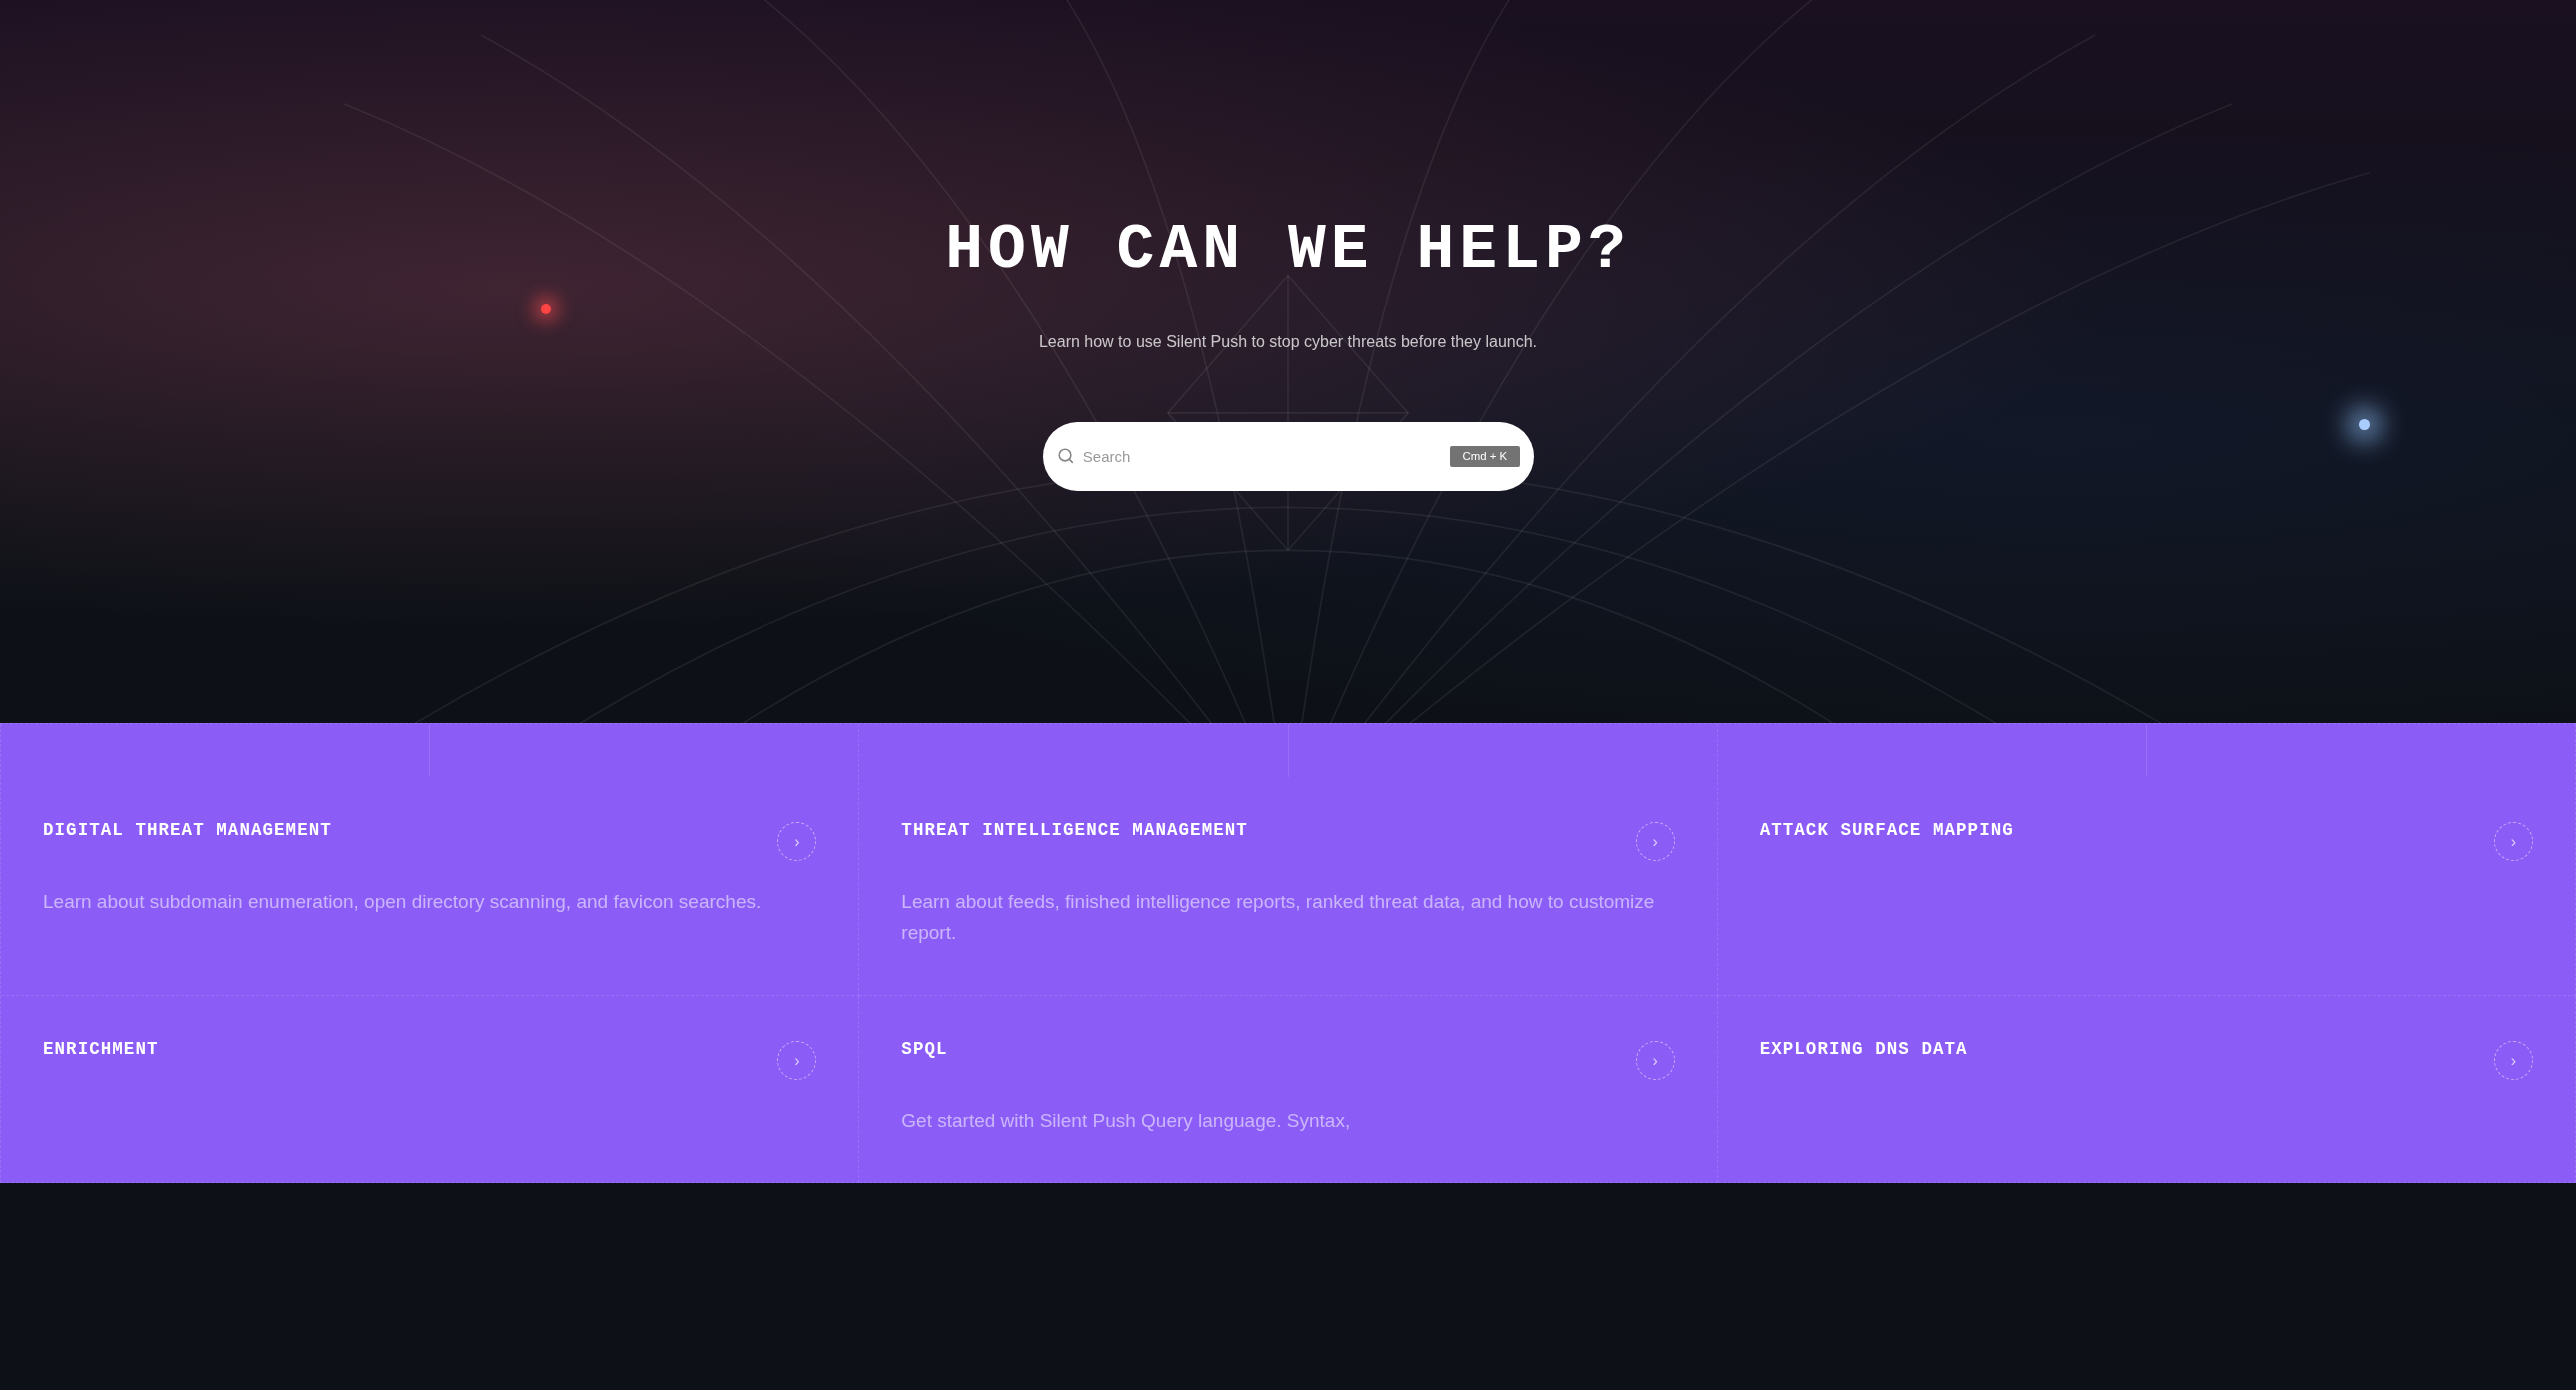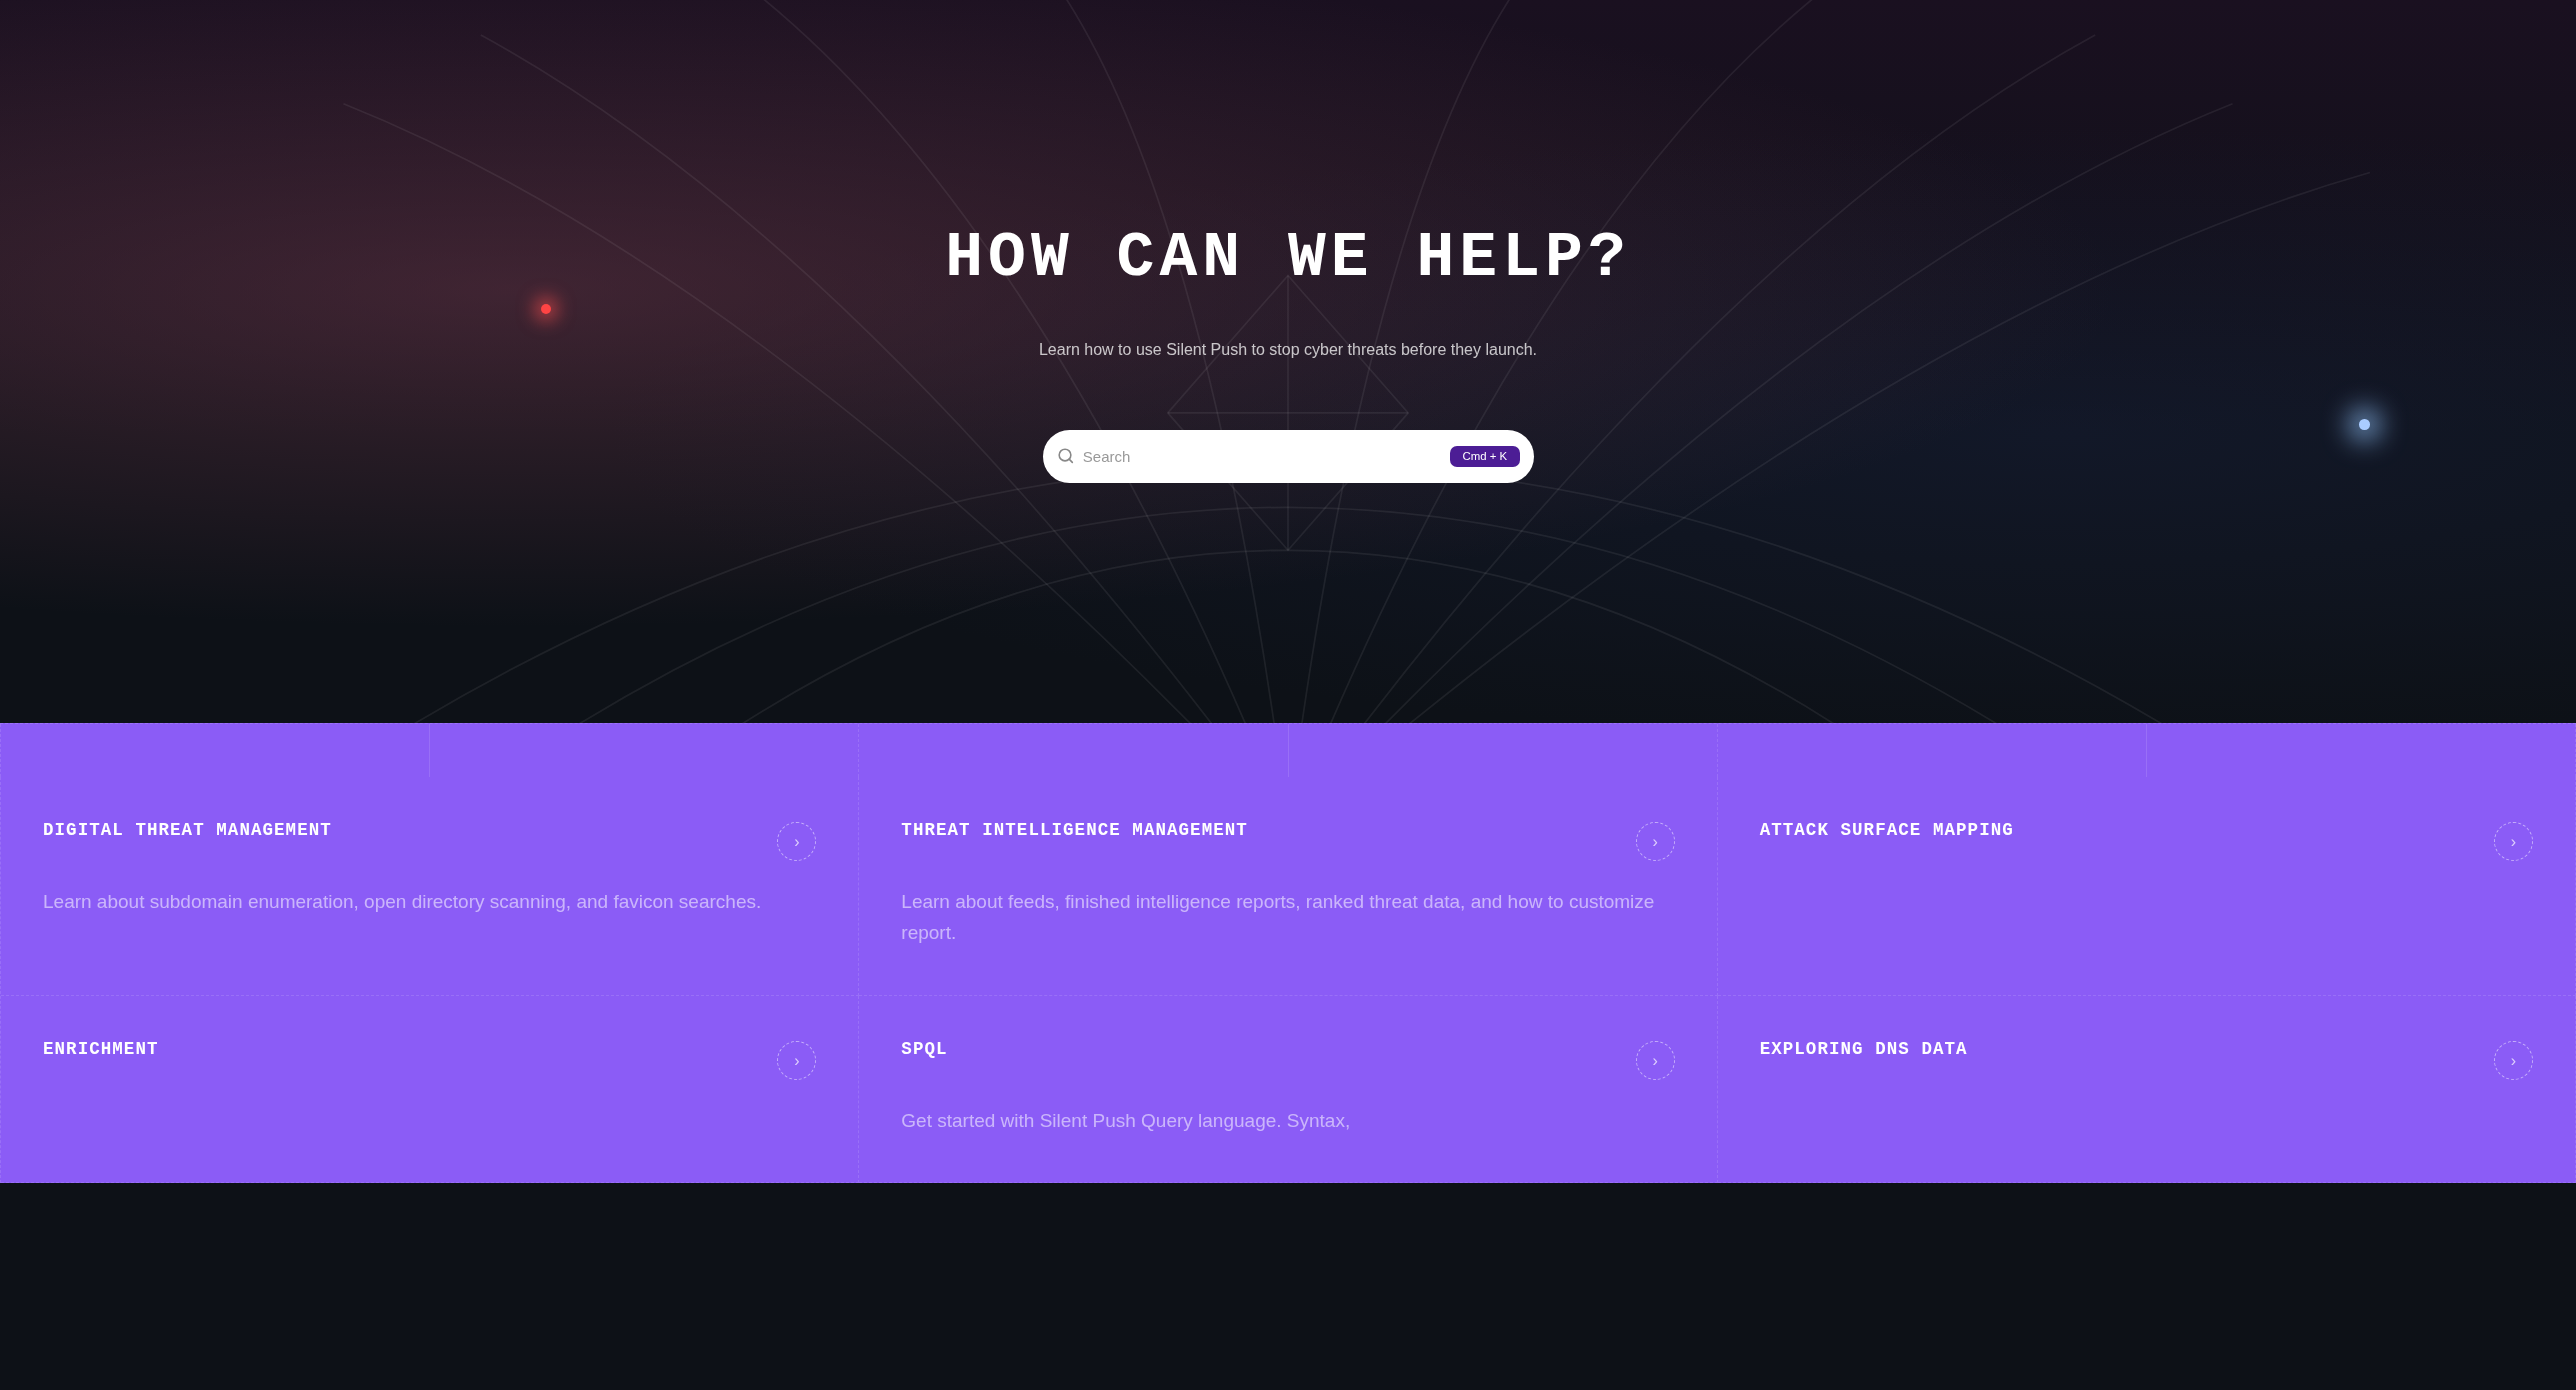--- a/index.html
+++ b/index.html
@@ -96,21 +96,21 @@
       width: 100%;
       max-width: 491px;
     }
 
     .search-bar {
       display: flex;
       align-items: center;
       background: #ffffff;
       border-radius: 44px;
       padding: 0 14px;
-      height: 53px;
+      height: 69px;
       width: 100%;
       gap: 8.8px;
     }
 
     .search-icon-wrap {
       display: flex;
       align-items: center;
       color: #555;
       flex-shrink: 0;
     }
@@ -122,23 +122,23 @@
       background: transparent;
       font-size: 15px;
       color: #333;
     }
 
     .search-input::placeholder {
       color: #999;
     }
 
     .search-kbd {
-      background: #4c1d95;
+      background: #737373;
       color: #ffffff;
-      border-radius: 7px;
+      border-radius: 2px;
       padding: 4.4px 12.3px;
       font-size: 11.4px;
       white-space: nowrap;
       flex-shrink: 0;
     }
 
     
     .cards-section {
       background: #8b5cf6;
       border-top: 0.9px dashed rgba(255,255,255,0.15);

